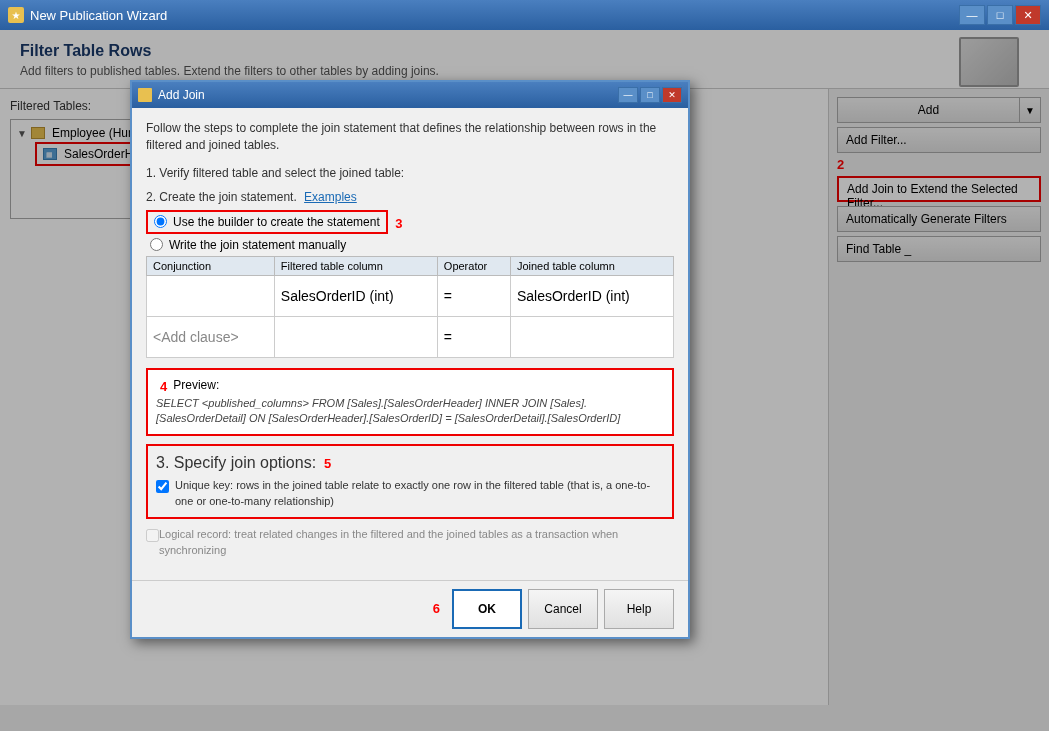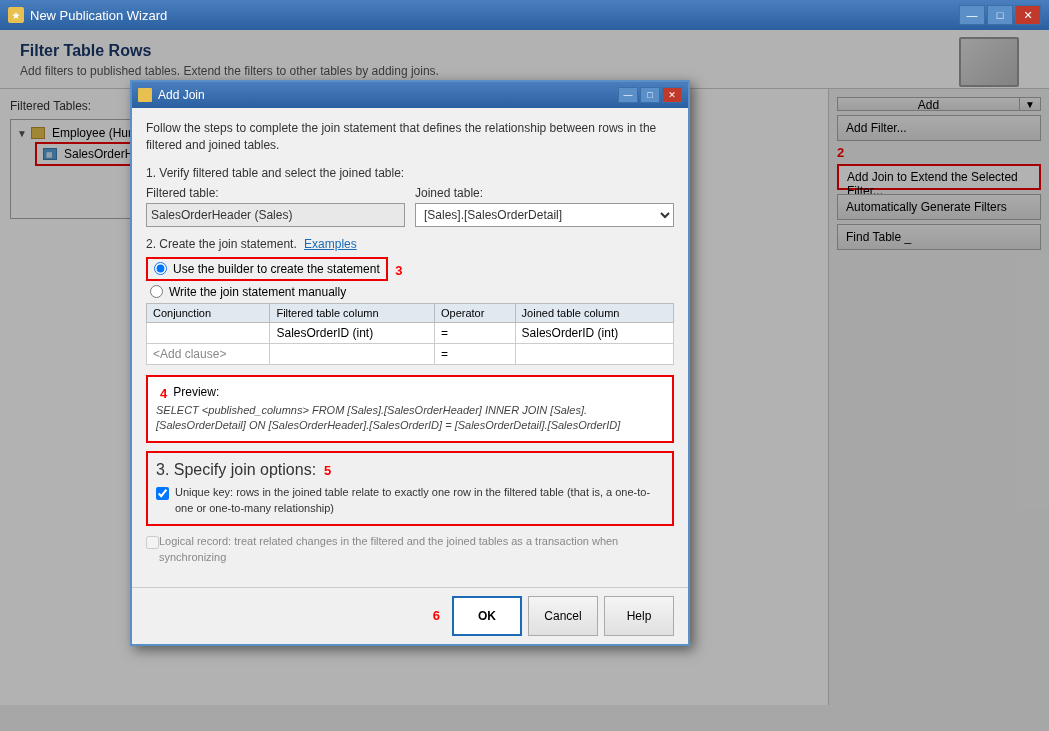--- a/index.html
+++ b/index.html
@@ -139,21 +139,21 @@
       width: 220px;
       background: #f0f0f0;
       padding: 8px;
       display: flex;
       flex-direction: column;
       gap: 4px;
     }
 
     .btn-add-split {
       display: flex;
-      height: 14px;
+      height: 26px;
     }
     .btn-add-main {
       flex: 1;
       background: linear-gradient(to bottom, #f5f5f5, #e0e0e0);
       border: 1px solid #aaa;
       border-right: none;
       padding: 0 8px;
       cursor: pointer;
       font-size: 12px;
     }
@@ -335,22 +335,22 @@
     .join-table th {
       background: #e0e8f0;
       border: 1px solid #bbb;
       padding: 3px 6px;
       font-size: 11px;
       font-weight: normal;
       text-align: left;
     }
     .join-table td {
       border: 1px solid #ccc;
-      padding: 3px 6px;
-      font-size: 12px;
+      padding: 12px 6px;
+      font-size: 14px;
     }
 
     .preview-section {
       border: 2px solid #e00;
       background: white;
       padding: 8px;
       margin-bottom: 8px;
     }
     .preview-label {
       font-size: 12px;
@@ -513,33 +513,20 @@
           <button class="dialog-btn close-btn">✕</button>
         </div>
       </div>
 
       <div class="dialog-body">
 
         <div class="dialog-intro">Follow the steps to complete the join statement that defines the relationship between rows in the filtered and joined tables.</div>
 
         <div class="step-section">
           <div class="step-header">1.  Verify filtered table and select the joined table:</div>
-          <div class="tables-row">
-            <div class="table-col">
-              <label>Filtered table:</label>
-              <input class="table-input" type="text" readonly="" value="SalesOrderHeader (Sales)" style="">
-            </div>
-            <div class="table-col">
-              <label>Joined table:</label>
-              <select class="table-select">
-                <option>[Sales].[SalesOrderDetail]</option>
-                <option>[Sales].[SalesOrder]</option>
-              </select>
-            </div>
-          </div>
         </div>
 
         <div class="step-section">
           <div class="step-header">
             <span>2.  Create the join statement.</span>
             <a href="#" style="margin-left:4px;">Examples</a>
           </div>
 
           <div class="radio-group">
             <div style="margin-bottom:4px;">

